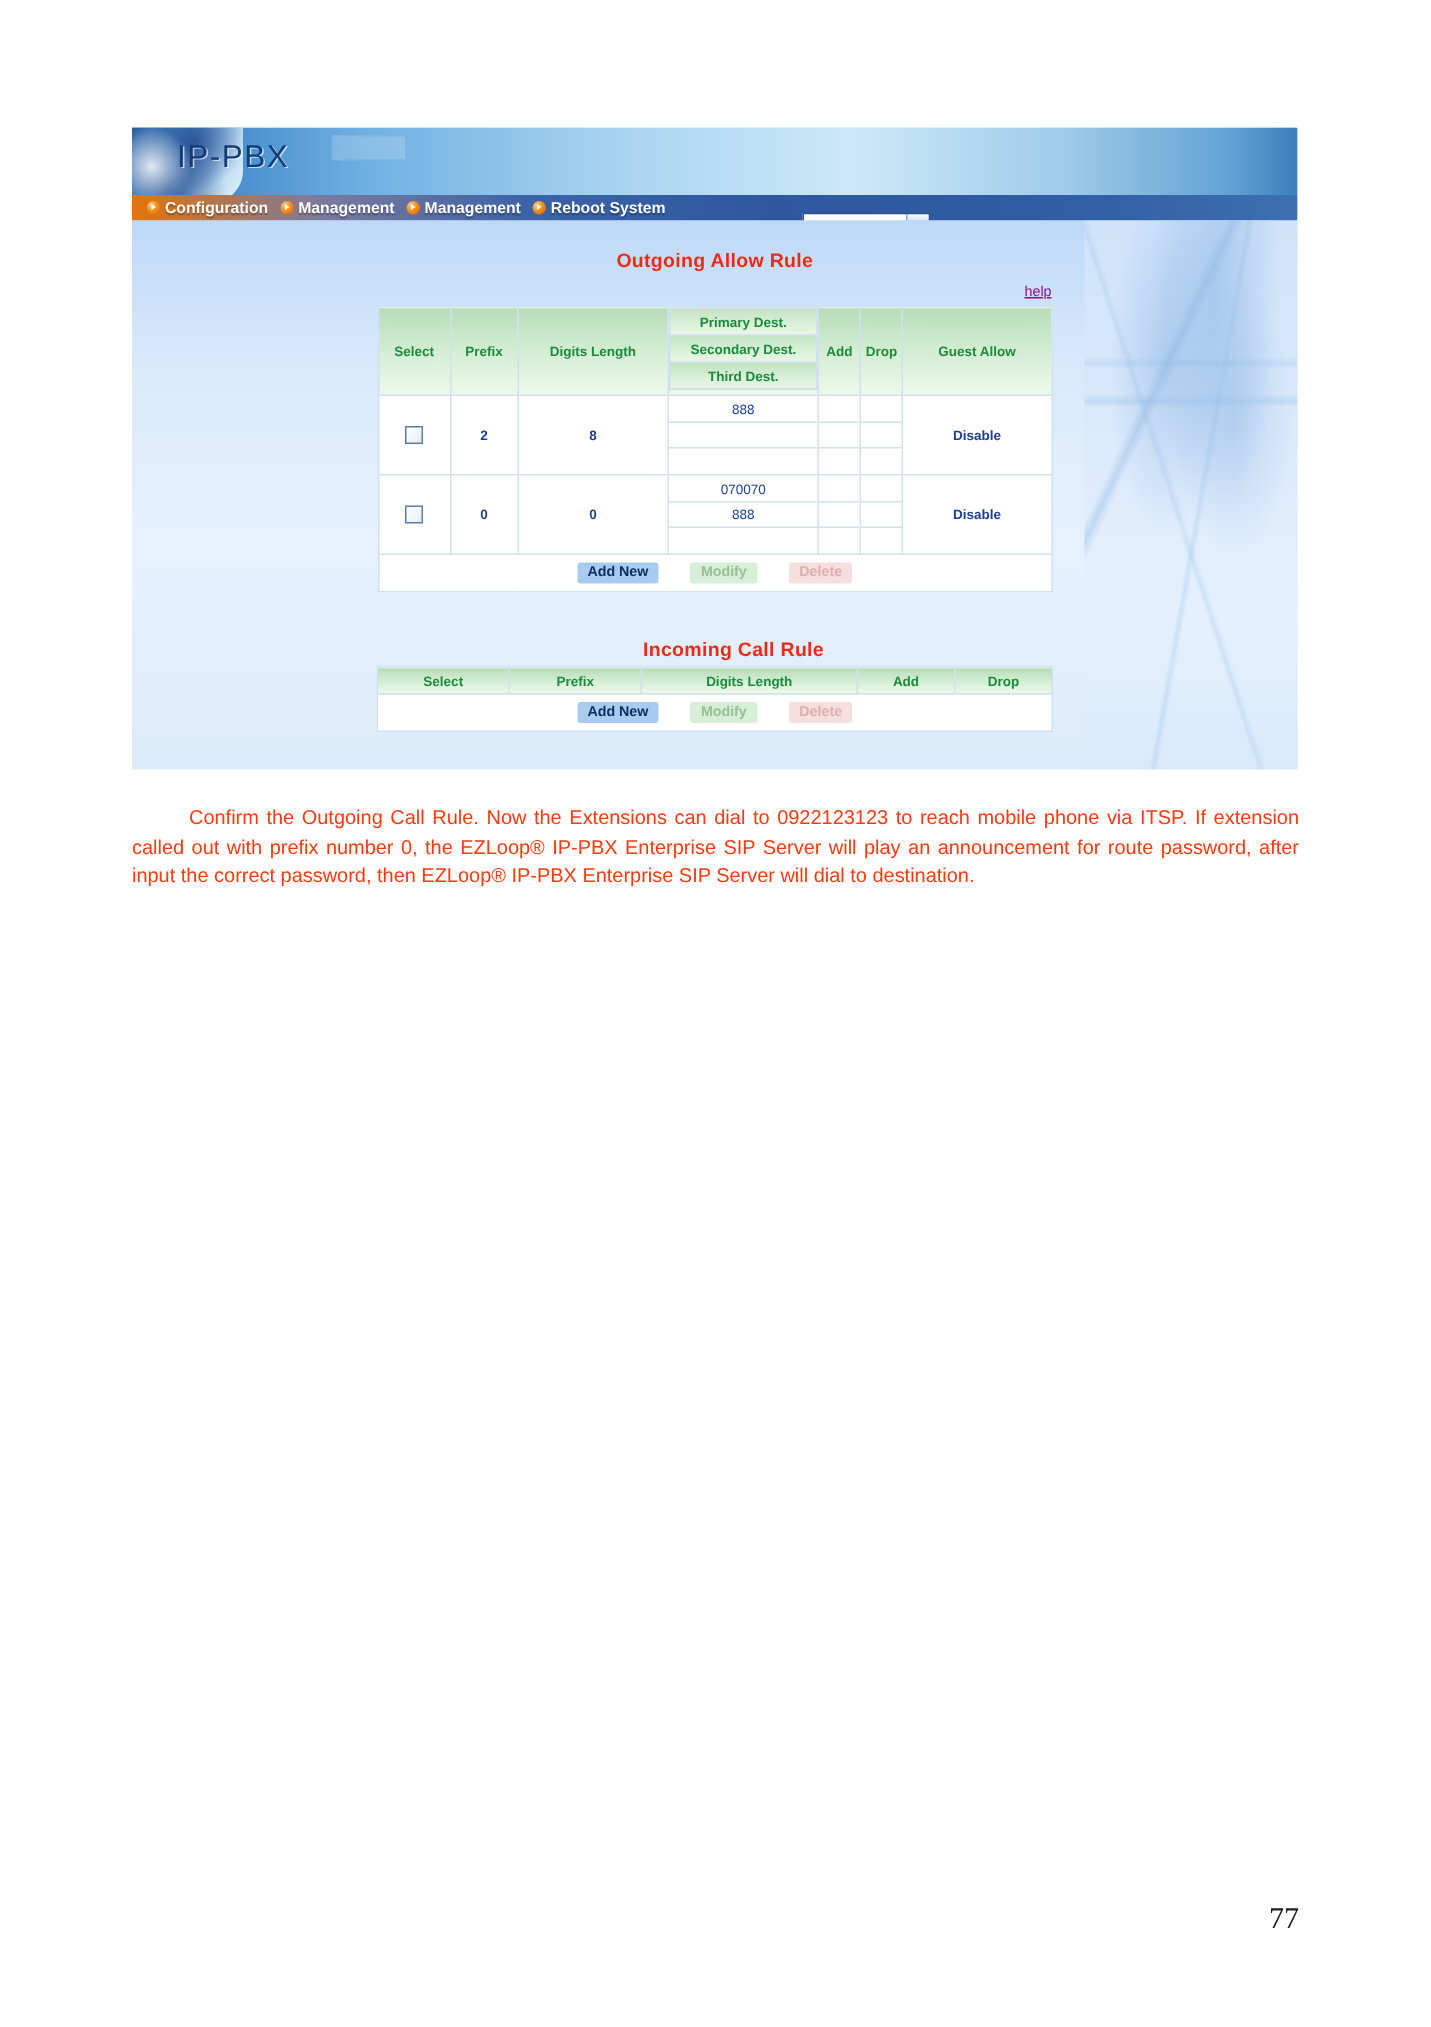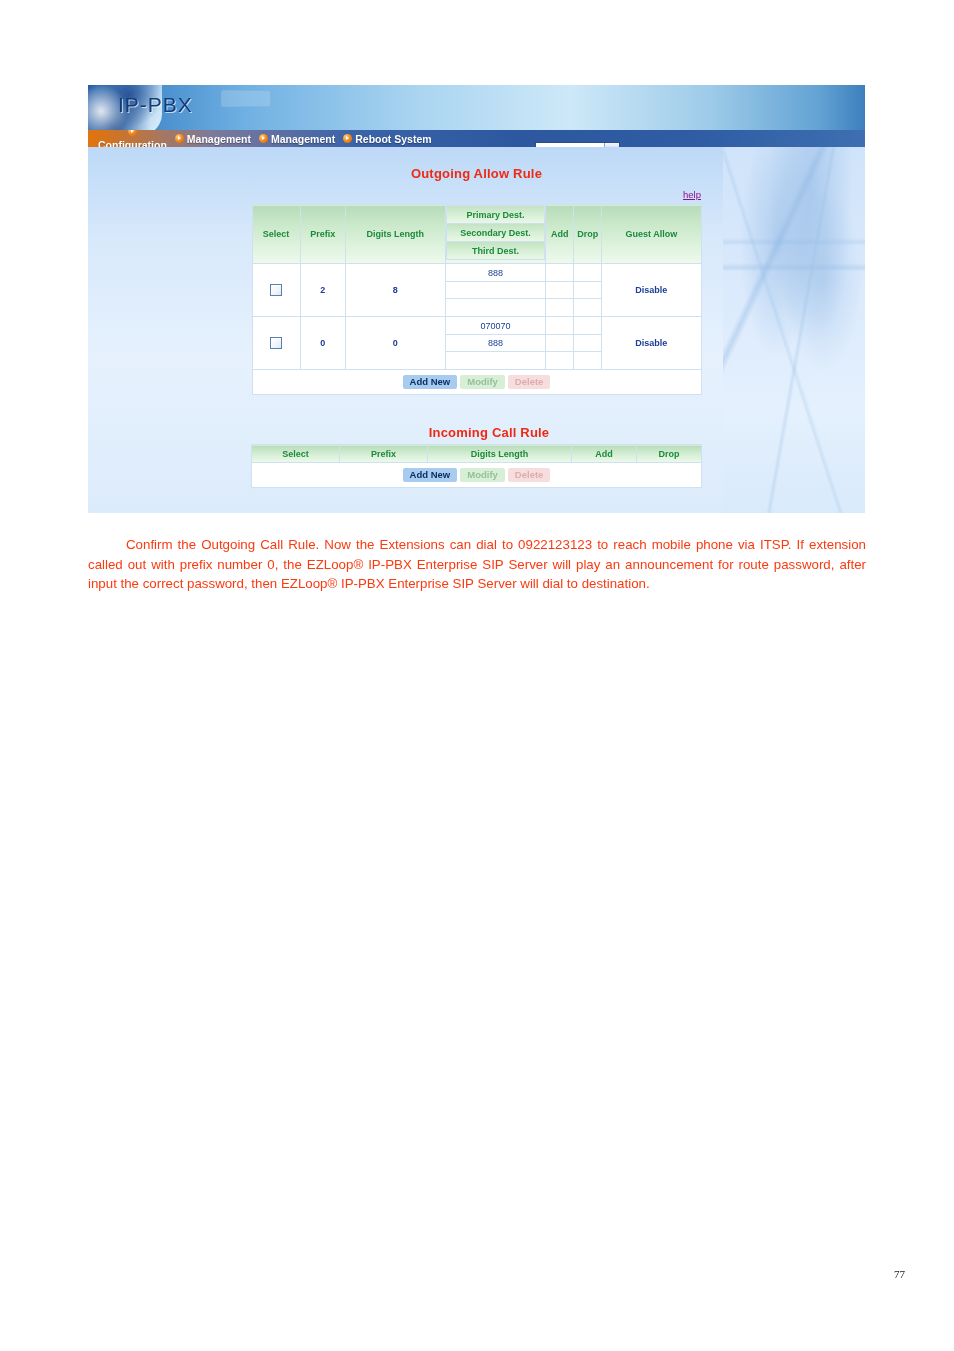--- a/index.html
+++ b/index.html
@@ -89,21 +89,21 @@
     align-items: center;
     gap: 3px;
     padding: 0 0 0 8px;
     font-size: 10.5px;
     font-weight: bold;
     color: #ffffff;
     white-space: nowrap;
     cursor: pointer;
     text-shadow: 0 1px 1px rgba(0,0,0,0.35);
   }
-  .nav-item:first-child { padding-left: 10px; flex-direction: column; }
+  .nav-item:first-child { padding-left: 10px; }
   .nav-bullet {
     width: 9px; height: 9px;
     border-radius: 50%;
     background: radial-gradient(circle at 32% 30%, #ffd08a 0%, #f59220 42%, #d45f05 100%);
     position: relative;
     flex: none;
   }
   .nav-bullet::after {
     content: "";
     position: absolute;
@@ -277,21 +277,21 @@
 
   .btn-row-cell {
     background: #ffffff;
     height: 24px;
     padding: 0 !important;
   }
   .btn-bar {
     display: flex;
     align-items: center;
     justify-content: center;
-    gap: 3px;
+    gap: 21px;
     height: 24px;
   }
   .btn {
     font-size: 9.5px;
     font-weight: bold;
     padding: 2px 7px 3px 7px;
     border: none;
     border-radius: 2px;
     font-family: "Liberation Sans", sans-serif;
     line-height: 1;
@@ -315,24 +315,23 @@
     font-family: "Liberation Sans", sans-serif;
   }
 
   
   .page-number {
     position: absolute;
     left: 0;
     top: 1268px;
     width: 866px;
     text-align: right;
-    font-size: 11px;
+    font-size: 20px;
     color: #1b1b1b;
     font-family: "Liberation Serif", serif;
-    margin-left: 39px;
   }
 </style>
 </head>
 <body>
 
 <div class="page">
 
   <div class="app-shot">
 
     <div class="app-header">

